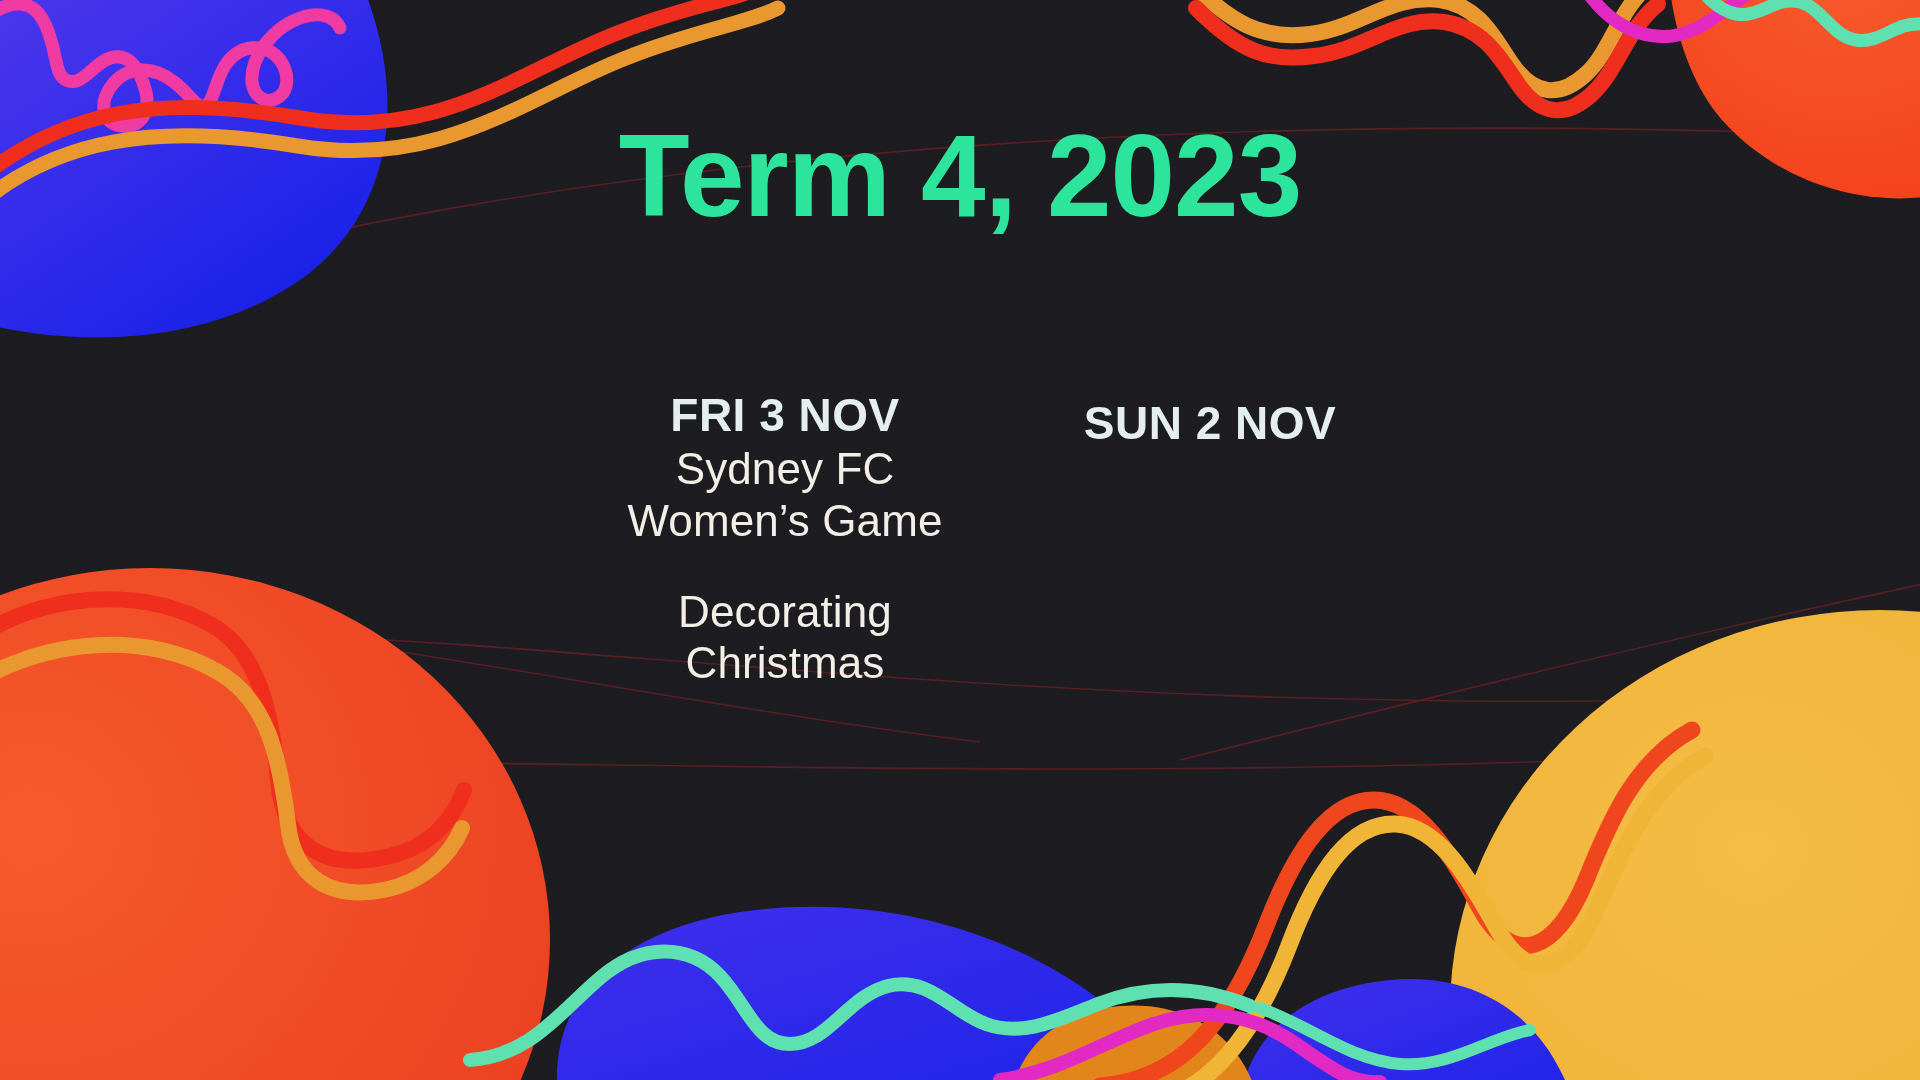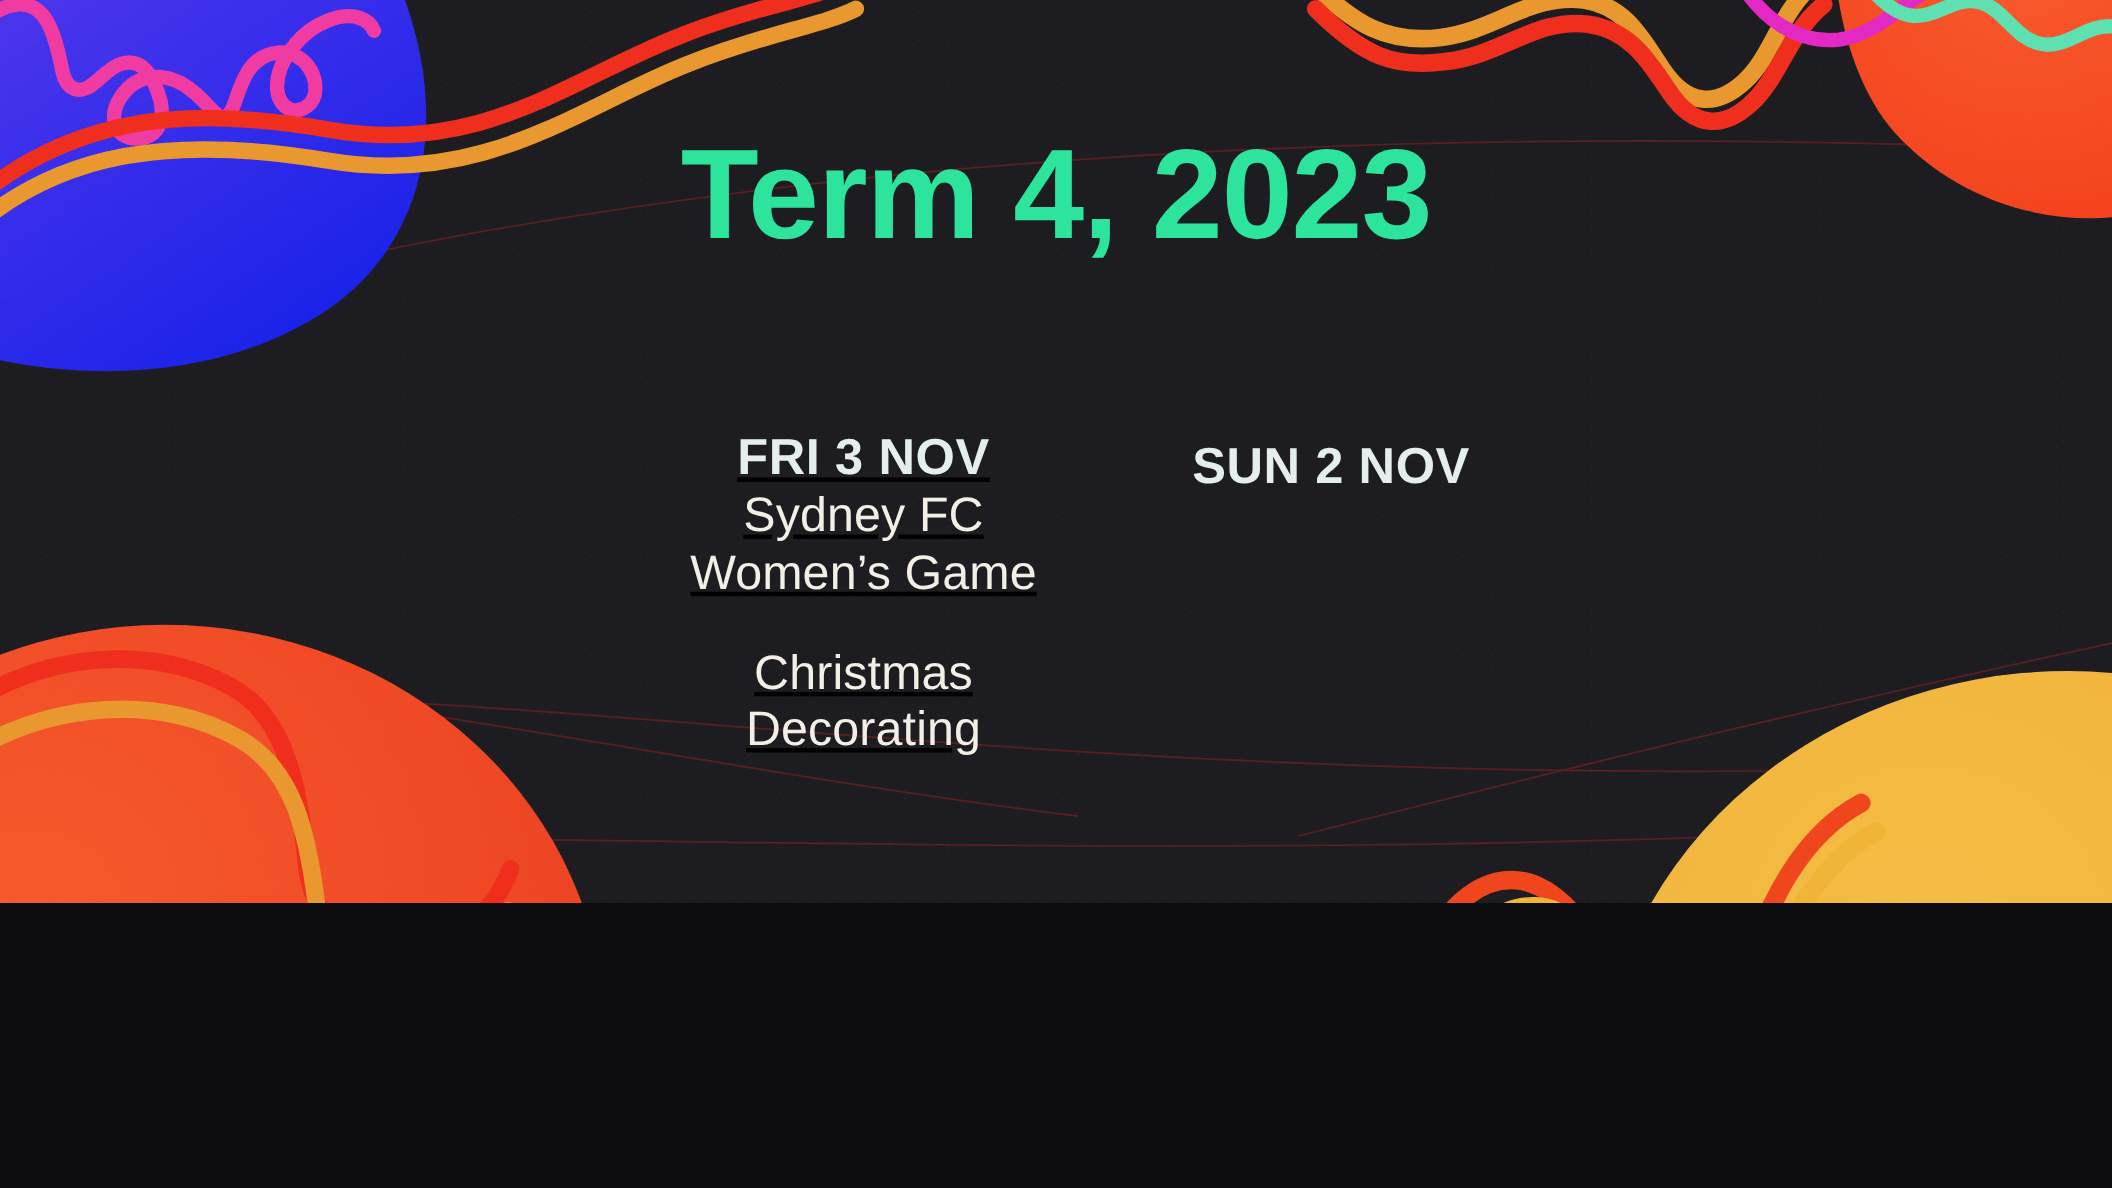--- a/index.html
+++ b/index.html
@@ -3,21 +3,21 @@
 <meta charset="utf-8">
 <style>
   html, body {
     margin: 0;
     padding: 0;
     background: #0d0d10;
   }
   #poster {
     position: relative;
     width: 1920px;
-    height: 821px;
+    height: 1080px;
     overflow: hidden;
     background: #1c1c21;
     font-family: "Liberation Sans", sans-serif;
     -webkit-font-smoothing: antialiased;
   }
 
   
   #decor {
     position: absolute;
     inset: 0;
@@ -80,21 +80,21 @@
     letter-spacing: 0.1px;
     line-height: 1.12;
     color: #f3efe6;
     margin-top: 2px;
   }
 
   
   #col-left  .event:nth-child(1) { margin-bottom: 52px; }
   #col-mid   .event:nth-child(1) { margin-bottom: 42px; }
   #col-right .event:nth-child(1) { margin-bottom: 48px; }
-  #col-mid  { top: 388px; text-decoration: underline; }
+  #col-mid  { top: 388px; }
   #col-right { top: 396px; }
 
   .noise {
     position: absolute;
     inset: 0;
     z-index: 6;
     opacity: 0.05;
     pointer-events: none;
     background-image:
       radial-gradient(circle at 13% 27%, #fff 0.4px, transparent 0.5px),
@@ -258,22 +258,22 @@
     <div id="title">Term 4, 2023</div>
 
 
     <div class="column" id="col-mid">
       <div class="event">
         <div class="event-date">FRI 3 NOV</div>
         <div class="event-name">Sydney FC</div>
         <div class="event-name">Women’s Game</div>
       </div>
       <div class="event">
+        <div class="event-name">Decorating</div>
         <div class="event-name">Christmas</div>
-        <div class="event-name">Decorating</div>
       </div>
     </div>
 
     <div class="column" id="col-right">
       <div class="event">
         <div class="event-date">SUN 2 NOV</div>
       </div>
       <div class="event">
       </div>
     </div>

